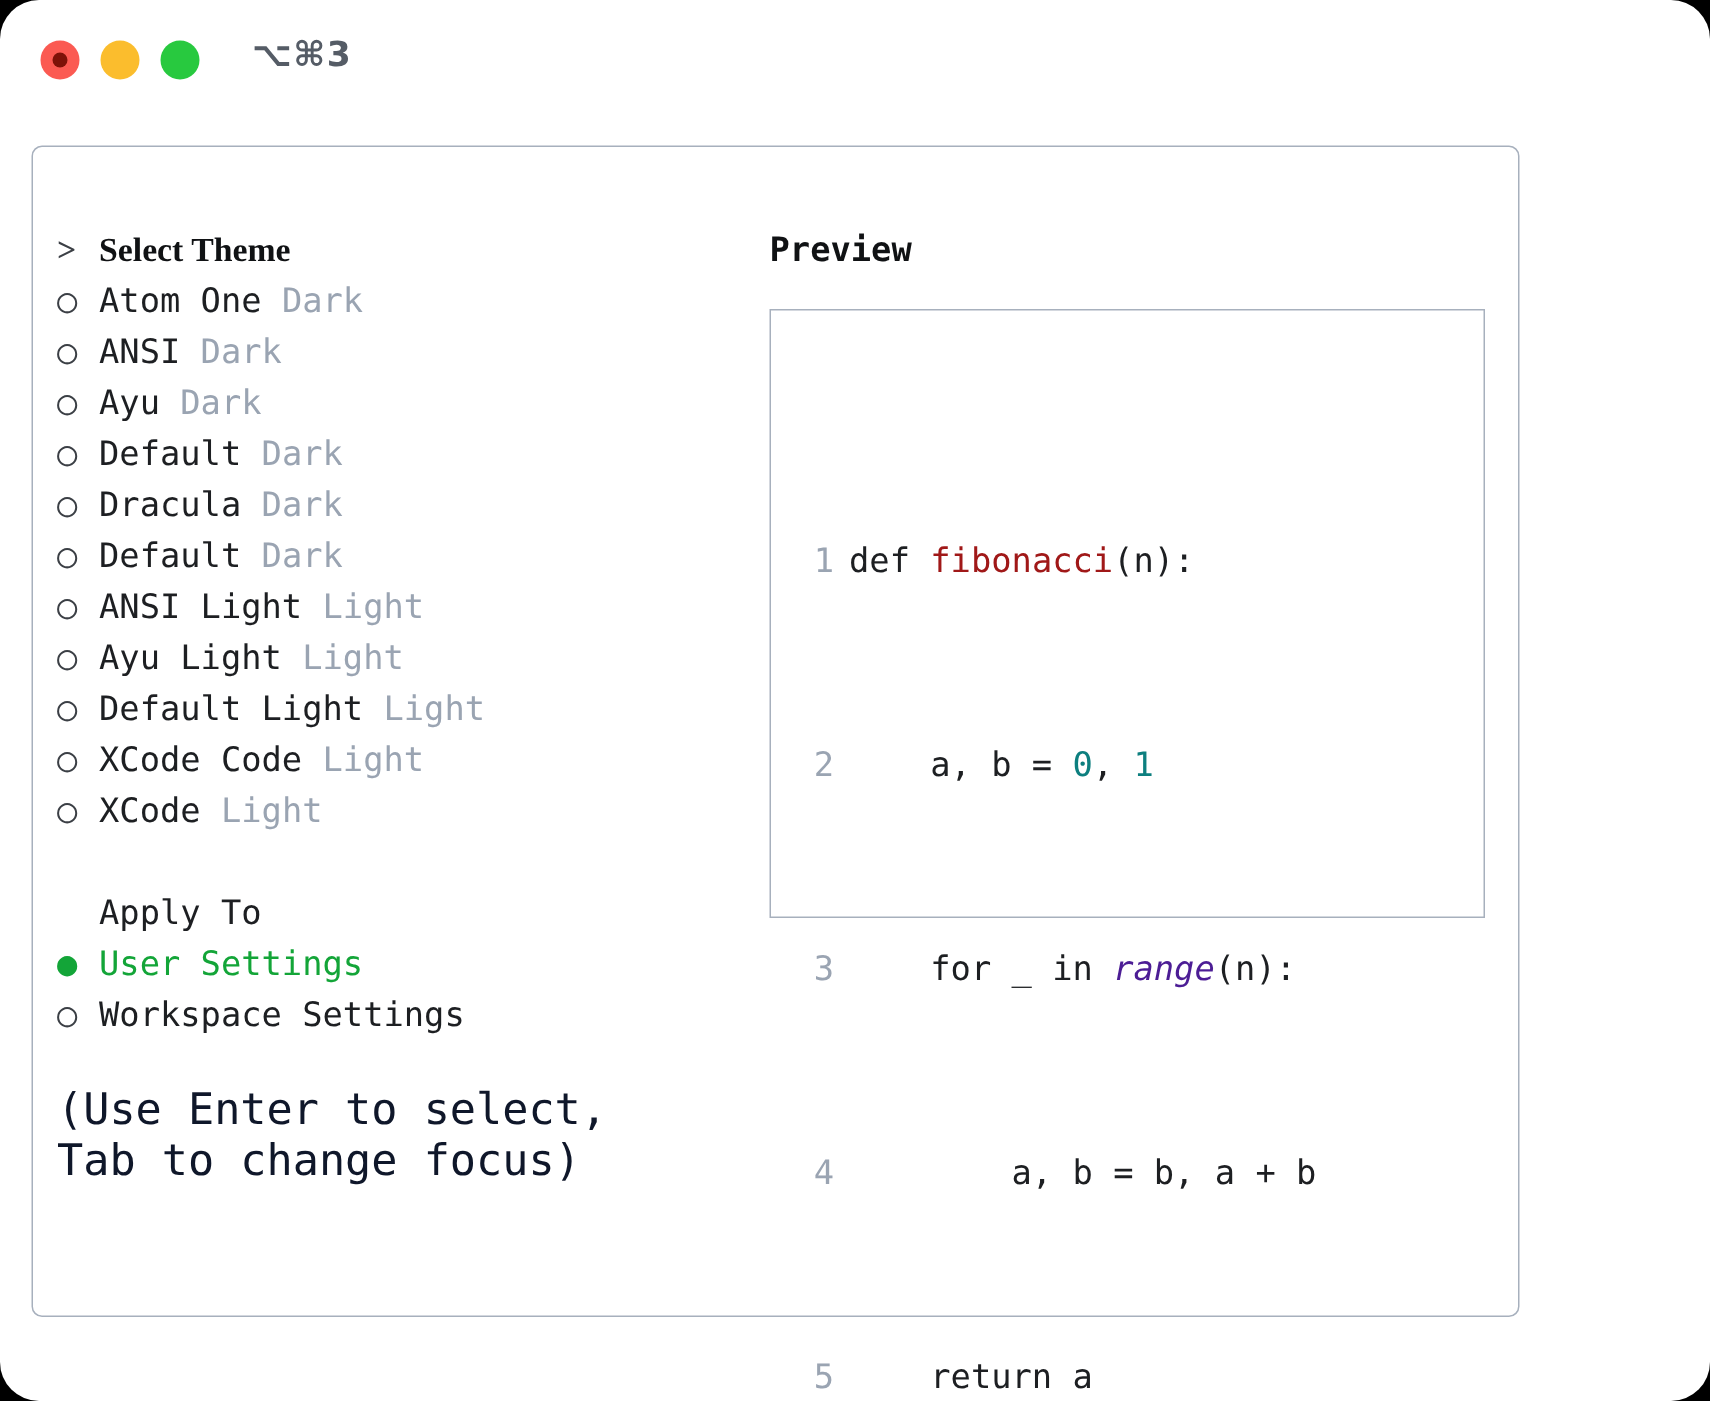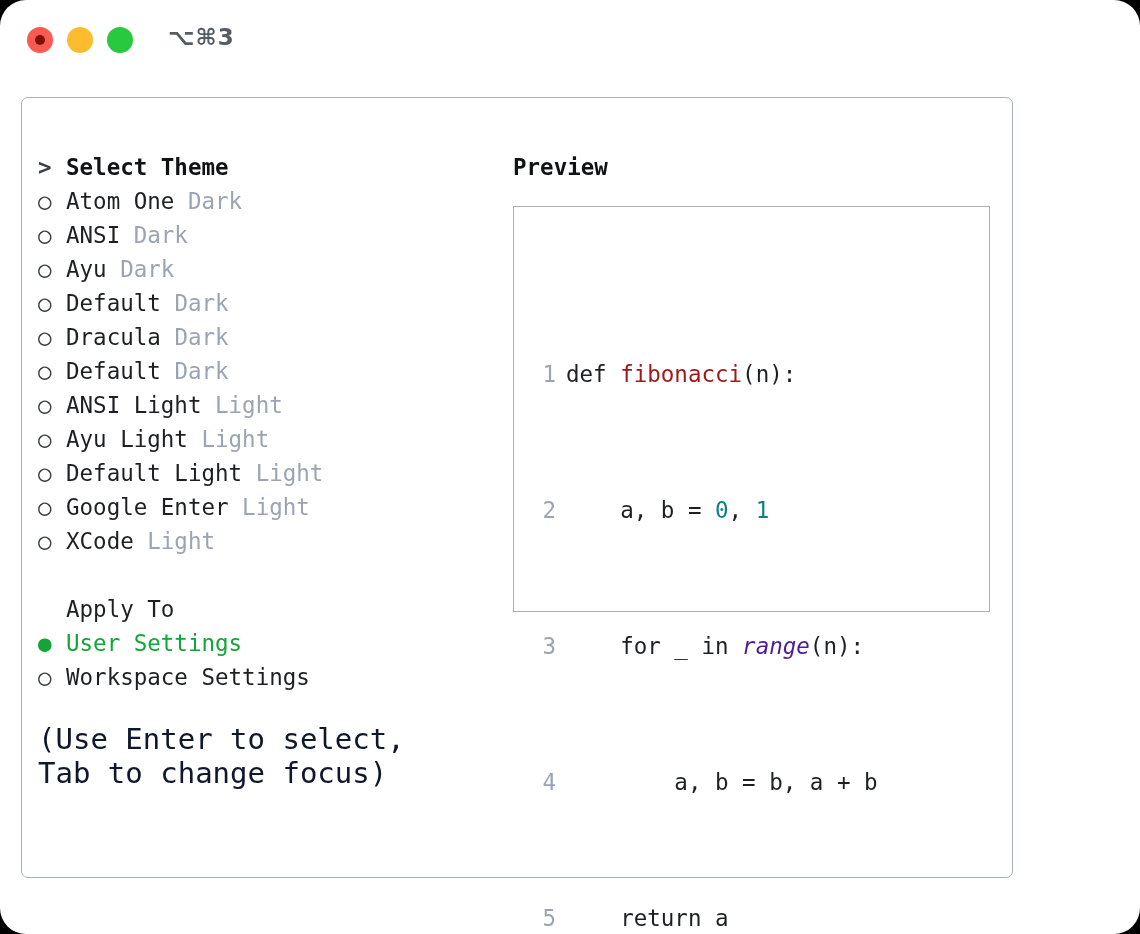--- a/index.html
+++ b/index.html
@@ -89,20 +89,21 @@
   .marker {
     display: inline-block;
     width: 28px;
     font-size: 22.5px;
     color: #3b3f45;
   }
   .marker.sel   { color: #13a538; }
   .row.header {
     font-weight: 700;
     color: #101214;
+    font-family: Liberation Serif, serif;
   }
   .row.selected .label { color: #13a538; }
   .variant {
     color: #9aa4b2;
   }
   .section-gap { height: 34px; }
   .hint {
     margin-top: 28px;
     font-size: 29px;
     line-height: 34px;
@@ -187,21 +188,21 @@
 
       <div class="row"><span class="marker">○</span><span class="label">Default</span><span> </span><span class="variant">Dark</span></div>
 
       <div class="row"><span class="marker">○</span><span class="label">ANSI Light</span><span> </span><span class="variant">Light</span></div>
 
       <div class="row"><span class="marker">○</span><span class="label">Ayu Light</span><span> </span><span class="variant">Light</span></div>
 
       <div class="row"><span class="marker">○</span><span class="label">Default Light</span><span> </span><span class="variant">Light</span></div>
 
 
-      <div class="row"><span class="marker">○</span><span class="label">Google Enter</span><span> </span><span class="variant">Light</span></div>
+      <div class="row"><span class="marker">○</span><span class="label">XCode Code</span><span> </span><span class="variant">Light</span></div>
 
       <div class="row"><span class="marker">○</span><span class="label">XCode</span><span> </span><span class="variant">Light</span></div>
 
       <div class="section-gap"></div>
 
       <div class="row"><span class="marker"> </span><span class="label">Apply To</span></div>
 
       <div class="row selected"><span class="marker sel">●</span><span class="label">User Settings</span></div>
 
       <div class="row"><span class="marker">○</span><span class="label">Workspace Settings</span></div>

